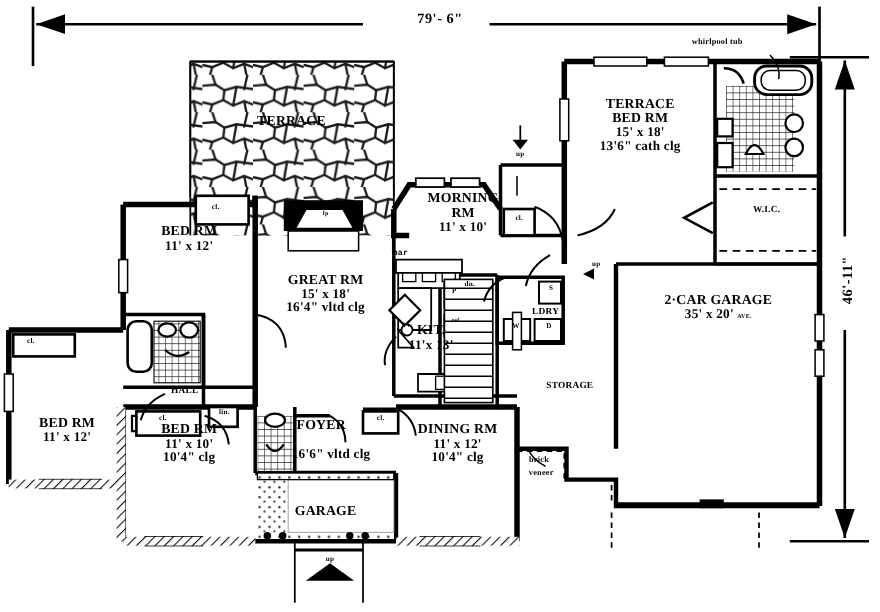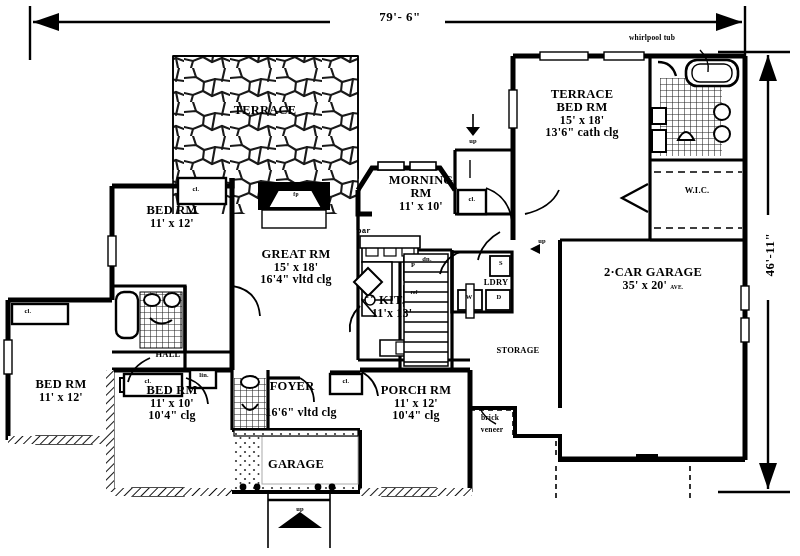--- a/index.html
+++ b/index.html
@@ -379,21 +379,21 @@
     <span class="tiny">AVE.</span>
   </div>
 </div>
 
 <div class="lbl rm" style="left:362px;top:294px;width:60px;">
   <div>KIT.</div>
   <div class="dim">11'x 13'</div>
 </div>
 
 <div class="lbl rm" style="left:360px;top:384px;width:112px;">
-  <div>PORCH RM</div>
+  <div>DINING RM</div>
   <div class="dim">11' x 12'</div>
   <div class="clg">10'4" clg</div>
 </div>
 
 <div class="lbl rm" style="left:252px;top:380px;width:80px;">FOYER</div>
 <div class="lbl rm" style="left:246px;top:406px;width:110px;font-size:12px;">16'6" vltd clg</div>
 
 <div class="lbl rm" style="left:246px;top:458px;width:100px;">GARAGE</div>
 
 <div class="lbl sm" style="left:468px;top:278px;width:56px;">LDRY</div>

